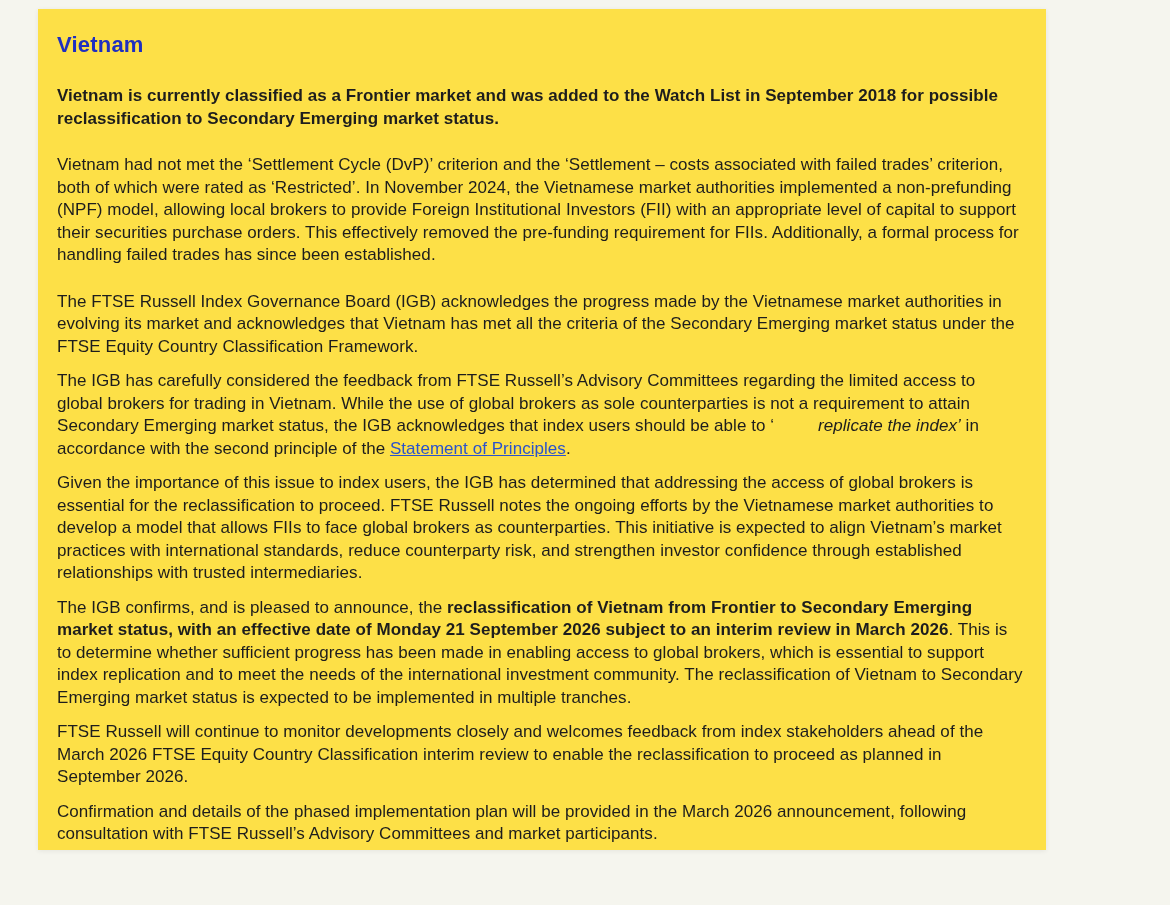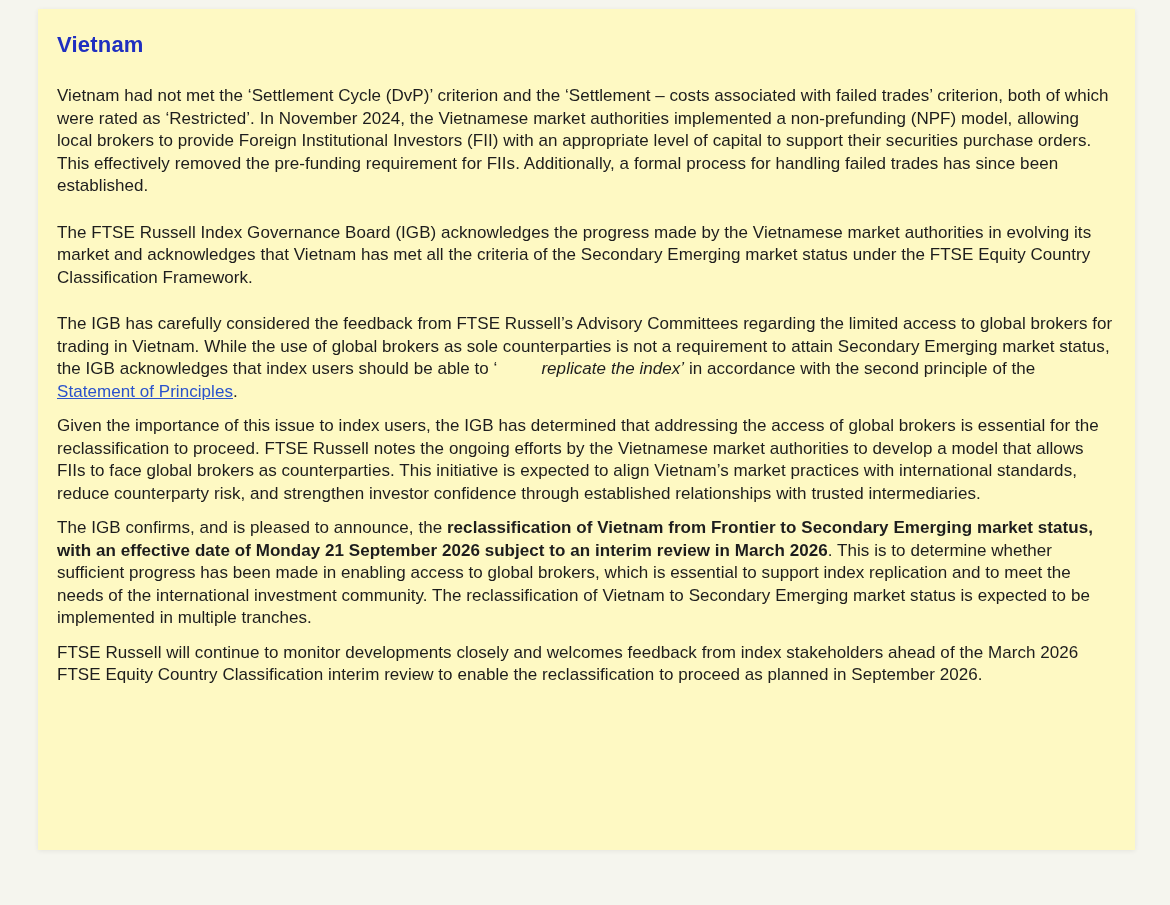--- a/index.html
+++ b/index.html
@@ -6,22 +6,22 @@
   html, body { width:1170px; height:905px; }
   body {
     background:#f5f5ee;
     font-family:"Liberation Sans", sans-serif;
     position:relative;
     overflow:hidden;
   }
   .card {
     position:absolute;
     left:38px; top:9px;
-    width:1097px; height:841px;
-    background:#fef9c3;
+    width:1008px; height:841px;
+    background:#fde047;
     box-shadow:0 1px 5px rgba(0,0,0,0.07);
   }
   .content {
     padding:23px 22px 0 19px;
   }
   .doc-title {
     color:#1f2fc0;
     font-size:22px;
     font-weight:bold;
     margin-bottom:27px;
@@ -44,21 +44,23 @@
     cursor:pointer;
   }
 </style>
 </head>
 <body>
 
 <div class="card">
   <div class="content">
     <h1 class="doc-title">Vietnam</h1>
     <div>
+        <p class="para"><span class="run-bold">Vietnam is currently classified as a Frontier market and was added to the Watch List in September 2018 for possible reclassification to Secondary Emerging market status.</span></p>
         <p class="para"><span class="">Vietnam had not met the ‘Settlement Cycle (DvP)’ criterion and the ‘Settlement – costs associated with failed trades’ criterion, both of which were rated as ‘Restricted’. In November 2024, the Vietnamese market authorities implemented a non-prefunding (NPF) model, allowing local brokers to provide Foreign Institutional Investors (FII) with an appropriate level of capital to support their securities purchase orders. This effectively removed the pre-funding requirement for FIIs. Additionally, a formal process for handling failed trades has since been established.</span></p>
         <p class="para"><span class="">The FTSE Russell Index Governance Board (IGB) acknowledges the progress made by the Vietnamese market authorities in evolving its market and acknowledges that Vietnam has met all the criteria of the Secondary Emerging market status under the FTSE Equity Country Classification Framework.</span></p>
         <p class="para"><span class="">The IGB has carefully considered the feedback from FTSE Russell’s Advisory Committees regarding the limited access to global brokers for trading in Vietnam. While the use of global brokers as sole counterparties is not a requirement to attain Secondary Emerging market status, the IGB acknowledges that index users should be able to ‘</span><span class="run-italic">replicate the index’</span><span class=""> in accordance with the second principle of the </span><a class="doc-link" href="#">Statement of Principles</a><span class="">.</span></p>
         <p class="para"><span class="">Given the importance of this issue to index users, the IGB has determined that addressing the access of global brokers is essential for the reclassification to proceed. FTSE Russell notes the ongoing efforts by the Vietnamese market authorities to develop a model that allows FIIs to face global brokers as counterparties. This initiative is expected to align Vietnam’s market practices with international standards, reduce counterparty risk, and strengthen investor confidence through established relationships with trusted intermediaries.</span></p>
         <p class="para"><span class="">The IGB confirms, and is pleased to announce, the </span><span class="run-bold">reclassification of Vietnam from Frontier to Secondary Emerging market status, with an effective date of Monday 21 September 2026 subject to an interim review in March 2026</span><span class="">. This is to determine whether sufficient progress has been made in enabling access to global brokers, which is essential to support index replication and to meet the needs of the international investment community. The reclassification of Vietnam to Secondary Emerging market status is expected to be implemented in multiple tranches.</span></p>
         <p class="para"><span class="">FTSE Russell will continue to monitor developments closely and welcomes feedback from index stakeholders ahead of the March 2026 FTSE Equity Country Classification interim review to enable the reclassification to proceed as planned in September 2026.</span></p>
+        <p class="para"><span class="">Confirmation and details of the phased implementation plan will be provided in the March 2026 announcement, following consultation with FTSE Russell’s Advisory Committees and market participants.</span></p>
       </div>
   </div>
 </div>
 
 </body></html>

